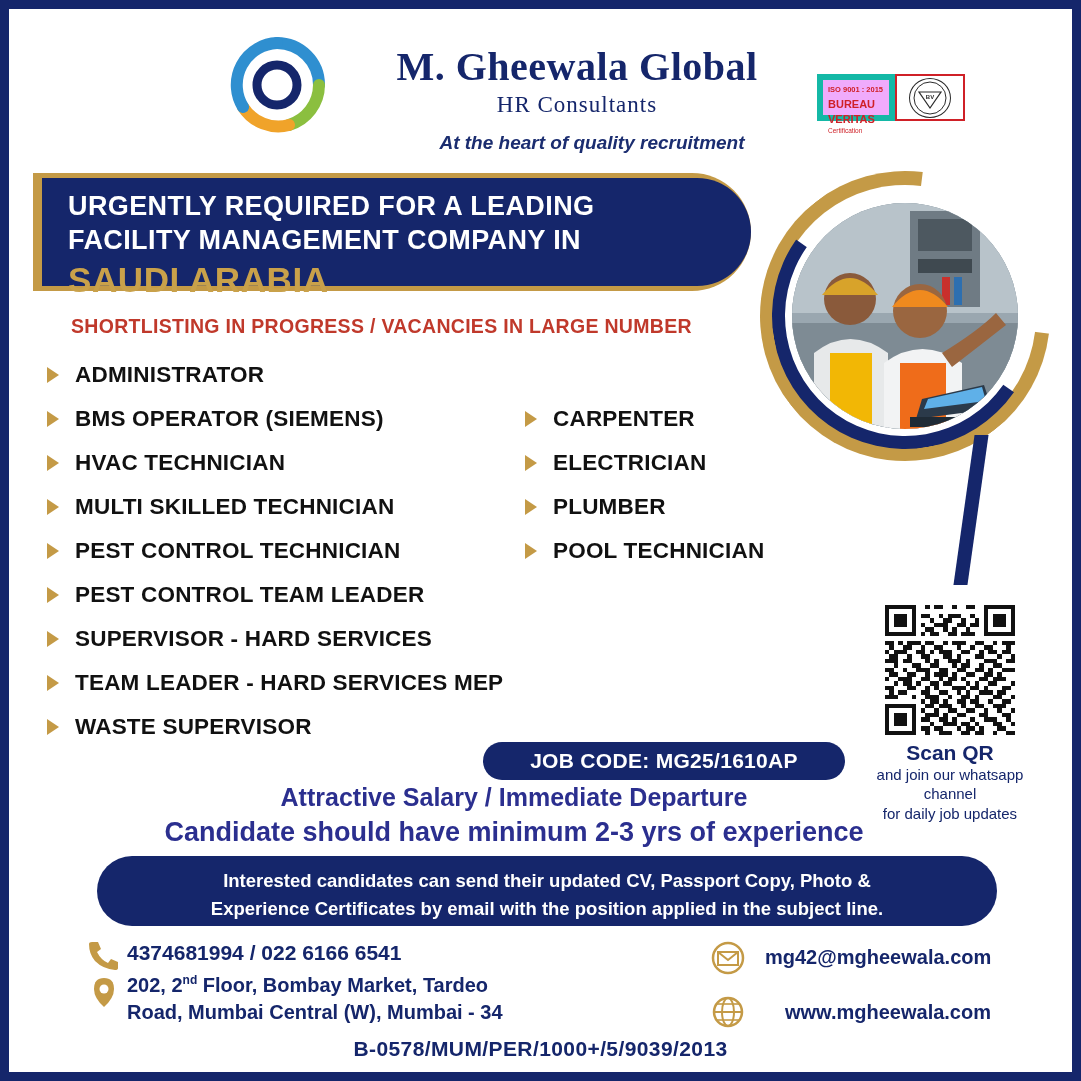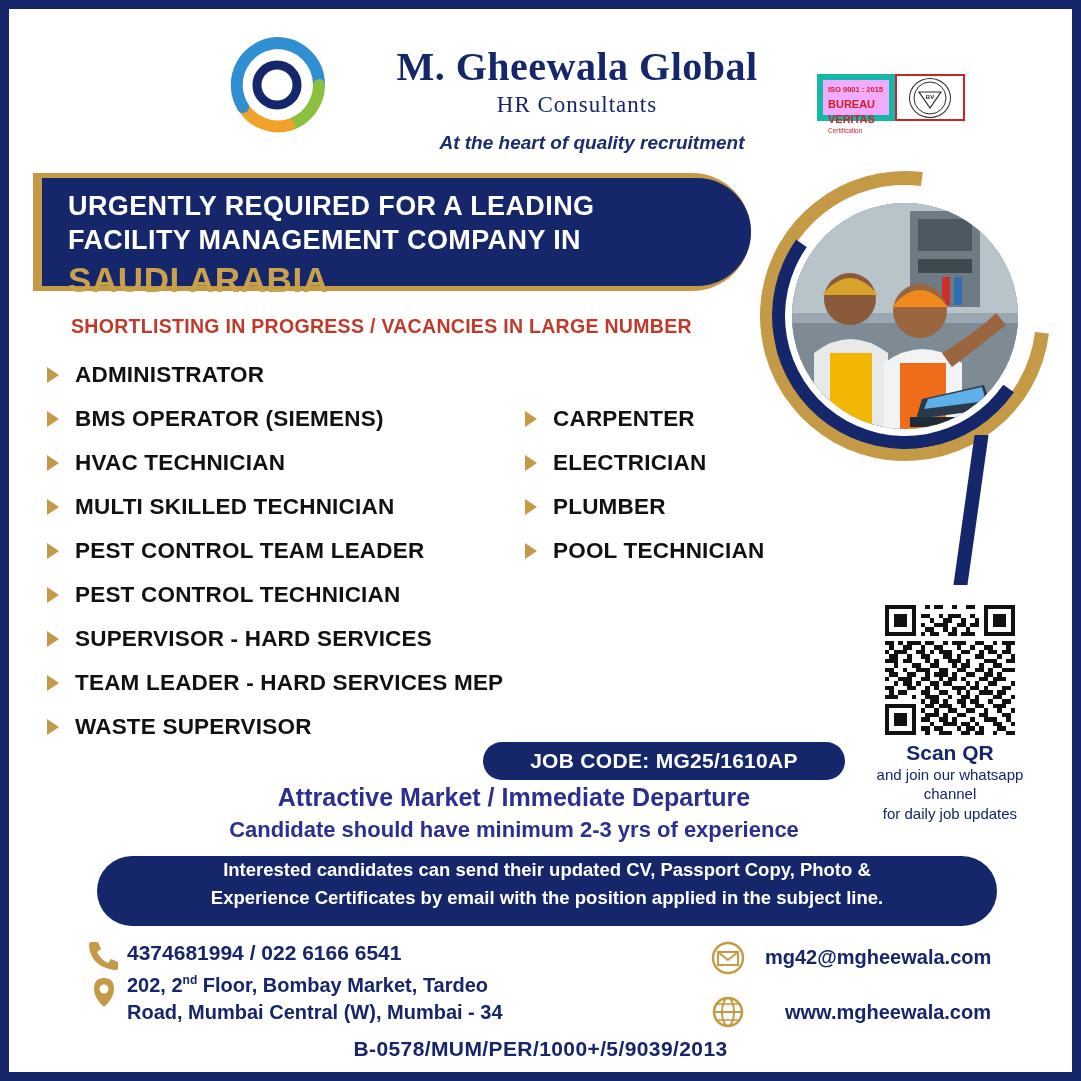--- a/index.html
+++ b/index.html
@@ -267,37 +267,38 @@
     text-align: center;
     font-size: 25px;
     font-weight: bold;
     color: #2b2f8f;
   }
   .salary2 {
     position: absolute;
     left: 0; top: 808px;
     width: 1010px;
     text-align: center;
-    font-size: 22px;
+    font-size: 27px;
     font-weight: bold;
     color: #2b2f8f;
   }
 
   
   .note {
     position: absolute;
     left: 88px; top: 847px;
     width: 900px; height: 70px;
     background: #15266b;
     border-radius: 35px;
     color: #ffffff;
     font-size: 18.5px;
     font-weight: bold;
     line-height: 1.5;
     text-align: center;
+    padding-top: 11px;
   }
 
   
   .contact-phone {
     position: absolute;
     left: 118px; top: 932px;
     font-size: 21px;
     color: #15266b;
     font-weight: bold;
   }
@@ -450,27 +451,27 @@
       <div class="job">
         <span class="arrow"><svg width="18" height="18" viewBox="0 0 18 18">
               <path d="M2 1 L14 9 L2 17 Z" fill="#c49a46"></path>
             </svg></span>
         <span class="label">MULTI SKILLED TECHNICIAN</span>
       </div>
       <div class="job">
         <span class="arrow"><svg width="18" height="18" viewBox="0 0 18 18">
               <path d="M2 1 L14 9 L2 17 Z" fill="#c49a46"></path>
             </svg></span>
+        <span class="label">PEST CONTROL TECHNICIAN</span>
+      </div>
+      <div class="job">
+        <span class="arrow"><svg width="18" height="18" viewBox="0 0 18 18">
+              <path d="M2 1 L14 9 L2 17 Z" fill="#c49a46"></path>
+            </svg></span>
         <span class="label">PEST CONTROL TEAM LEADER</span>
-      </div>
-      <div class="job">
-        <span class="arrow"><svg width="18" height="18" viewBox="0 0 18 18">
-              <path d="M2 1 L14 9 L2 17 Z" fill="#c49a46"></path>
-            </svg></span>
-        <span class="label">PEST CONTROL TECHNICIAN</span>
       </div>
       <div class="job">
         <span class="arrow"><svg width="18" height="18" viewBox="0 0 18 18">
               <path d="M2 1 L14 9 L2 17 Z" fill="#c49a46"></path>
             </svg></span>
         <span class="label">SUPERVISOR - HARD SERVICES</span>
       </div>
       <div class="job">
         <span class="arrow"><svg width="18" height="18" viewBox="0 0 18 18">
               <path d="M2 1 L14 9 L2 17 Z" fill="#c49a46"></path>
@@ -713,21 +714,21 @@
           </g>
         </svg>
       </div>
       <div class="qr-title">Scan QR</div>
       <div class="qr-sub">and join our whatsapp channel</div>
       <div class="qr-sub">for daily job updates</div>
     </div>
 
     <div class="jobcode">JOB CODE: MG25/1610AP</div>
 
-    <div class="salary1">Attractive Market / Immediate Departure</div>
+    <div class="salary1">Attractive Salary / Immediate Departure</div>
     <div class="salary2">Candidate should have minimum 2-3 yrs of experience</div>
 
     <div class="note">
       <div>Interested candidates can send their updated CV, Passport Copy, Photo &amp;</div>
       <div>Experience Certificates by email with the position applied in the subject line.</div>
     </div>
 
     <div class="ico ico-phone">
       <svg width="34" height="34" viewBox="0 0 34 34">
           <path d="M7 5 l6 0 l3 7 l-4 3 q4 8 11 11 l3 -4 l7 3 l0 6 q0 2 -3 2 q-12 -1 -20 -9 q-6 -7 -6 -17 q0 -2 3 -2 z" fill="#c49a46"></path>

